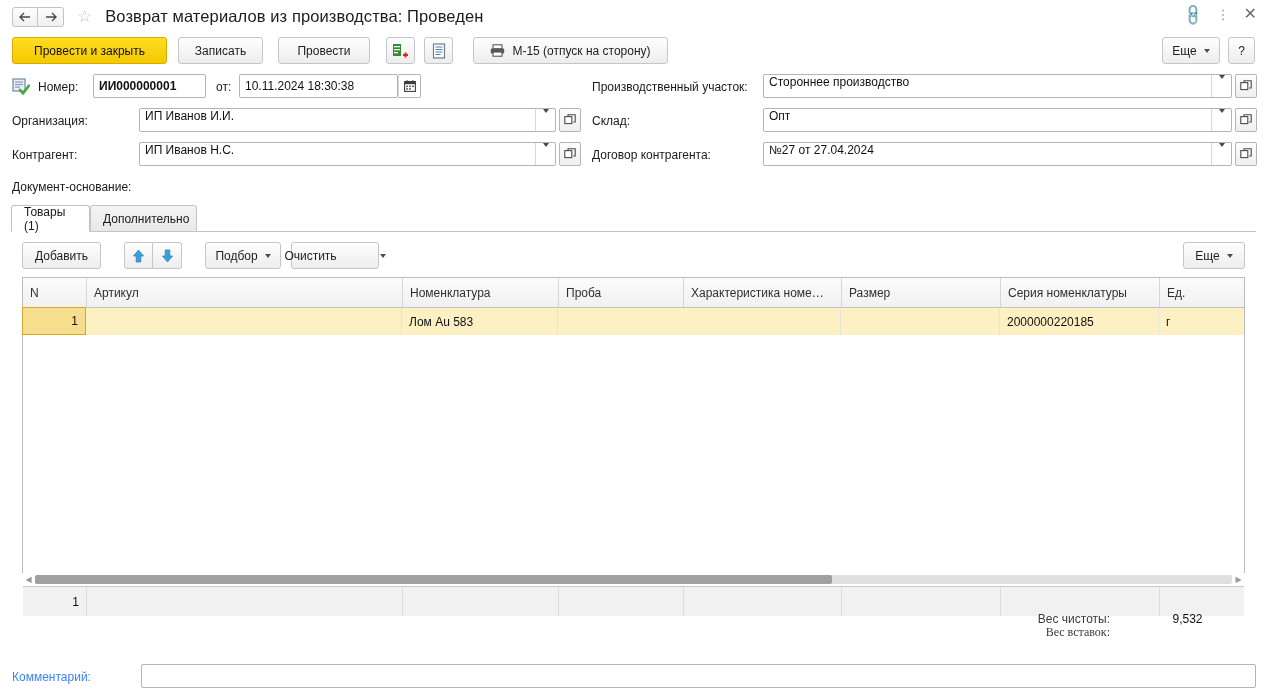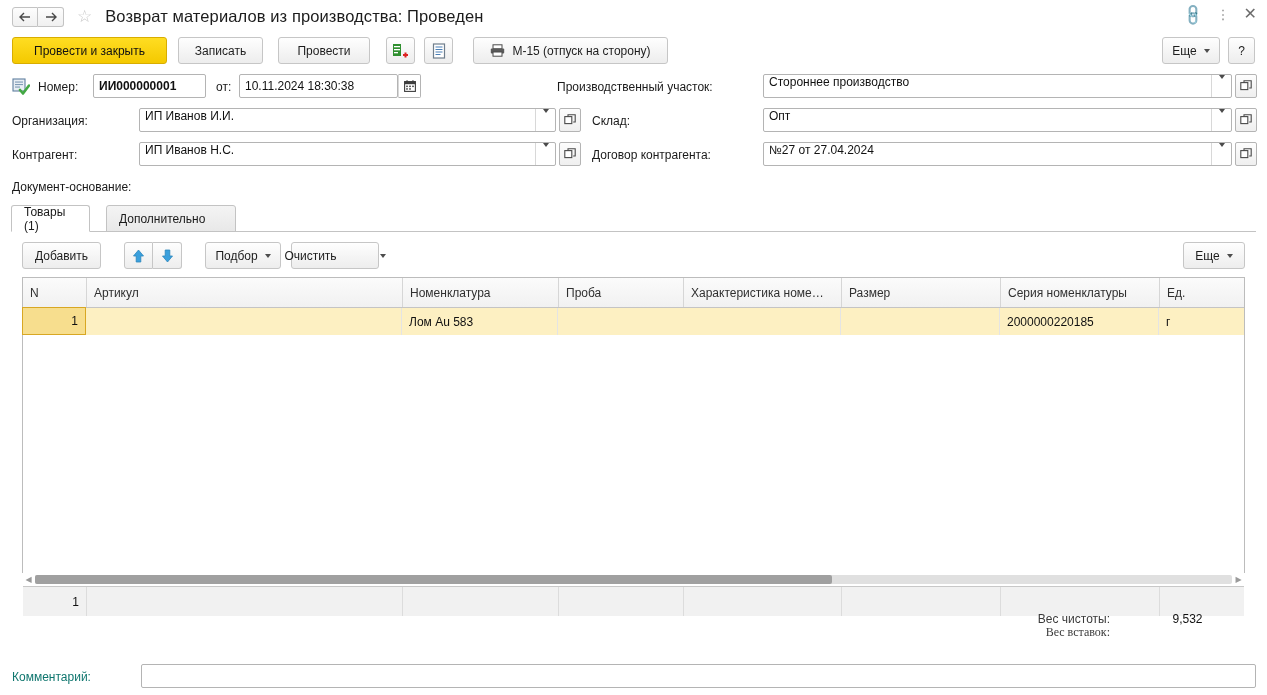--- a/index.html
+++ b/index.html
@@ -148,21 +148,21 @@
     background:#fff; display:flex; align-items:center;
   }
   .hscroll .track { position:absolute; left:13px; right:13px; top:2px; height:9px; background:#e0e0e0; border-radius:2px; }
   .hscroll .thumb { position:absolute; left:13px; top:2px; width:797px; height:9px; background:#a0a0a0; border-radius:2px; cursor:pointer; }
   .hscroll .sarrow { position:absolute; width:11px; text-align:center; font-size:8px; color:#9a9a9a; cursor:pointer; }
 
   
   .total-label { position:absolute; font-size:12px; color:#3a3a3a; text-align:right; }
   .total-val { position:absolute; font-size:12px; color:#111; text-align:center; }
 
-  .comment-label { position:absolute; left:12px; top:670px; font-size:12px; color:#0f766e; }
+  .comment-label { position:absolute; left:12px; top:670px; font-size:12px; color:#3b82f6; }
   .comment-input {
     position:absolute; left:141px; top:664px; width:1115px; height:24px;
     border:1px solid #b4b4b4; border-radius:2px; background:#fff;
   }
 </style>
 </head>
 <body>
 
 <div class="app">
 
@@ -282,21 +282,21 @@
         <i></i>
       </div>
   </div>
   <div class="openbtn" style="left:559px; top:142px;">
     <svg width="12" height="12" viewBox="0 0 12 12">
       <rect x="0.8" y="2.6" width="7" height="7" fill="#fff" stroke="#4a4a4a" stroke-width="1.1"></rect>
       <path d="M4 2.6 V0.8 H11.2 V8 H9.2" fill="none" stroke="#4a4a4a" stroke-width="1.1"></path>
     </svg>
   </div>
 
-  <div class="field-label" style="left:557px; top:80px;">Производственный участок:</div>
+  <div class="field-label" style="left:592px; top:80px;">Производственный участок:</div>
   <div class="picker" style="left:763px; top:74px; width:469px;">
     <div class="val">Стороннее производство</div>
     <div class="sep"></div>
     <div class="arrowbox">
         <i></i>
       </div>
   </div>
   <div class="openbtn" style="left:1235px; top:74px;">
     <svg width="12" height="12" viewBox="0 0 12 12">
       <rect x="0.8" y="2.6" width="7" height="7" fill="#fff" stroke="#4a4a4a" stroke-width="1.1"></rect>
@@ -333,21 +333,21 @@
       <path d="M4 2.6 V0.8 H11.2 V8 H9.2" fill="none" stroke="#4a4a4a" stroke-width="1.1"></path>
     </svg>
   </div>
 
   <div class="field-label" style="left:12px; top:180px;">Документ-основание:</div>
 
   <div class="tabstrip">
     <div class="tab active" style="left:0; width:79px;">
       <span>Товары (1)</span>
     </div>
-    <div class="tab" style="left:79px; width:130px;margin-left:16px;">
+    <div class="tab" style="left:79px; width:107px;">
       <span>Дополнительно</span>
     </div>
   </div>
 
   <div class="btn" style="left:22px; top:242px; width:79px;">Добавить</div>
 
   <div class="btn icononly" style="left:124px; top:242px; width:29px; border-radius:3px 0 0 3px;">
     <svg width="13" height="14" viewBox="0 0 13 14">
       <path d="M6.5 1 L11.5 7 H8.8 V13 H4.2 V7 H1.5 Z" fill="#3aa0dd" stroke="#2b85bb" stroke-width="0.8"></path>
     </svg>

